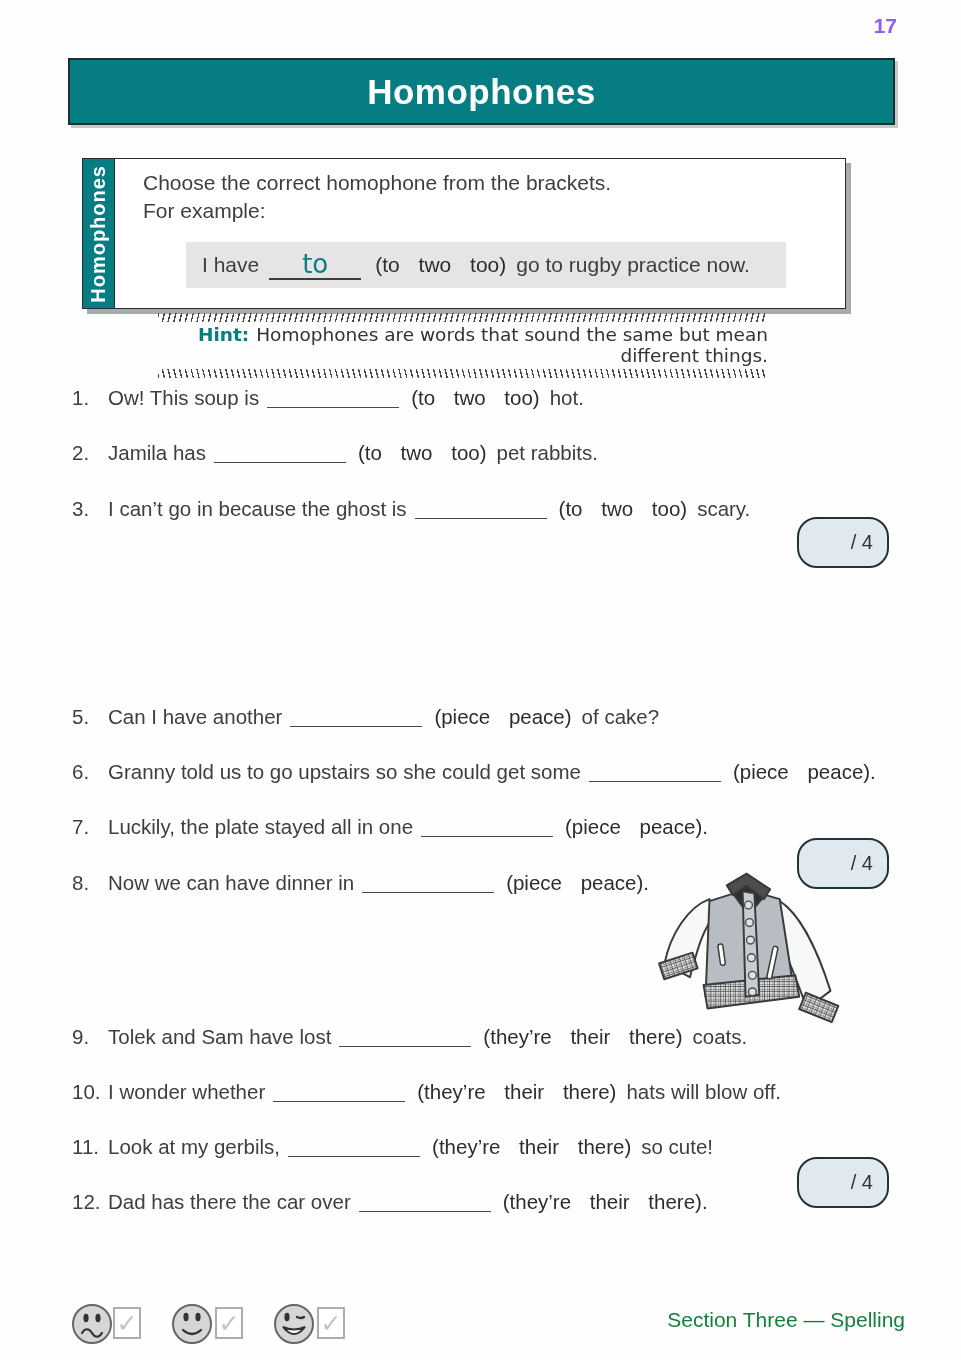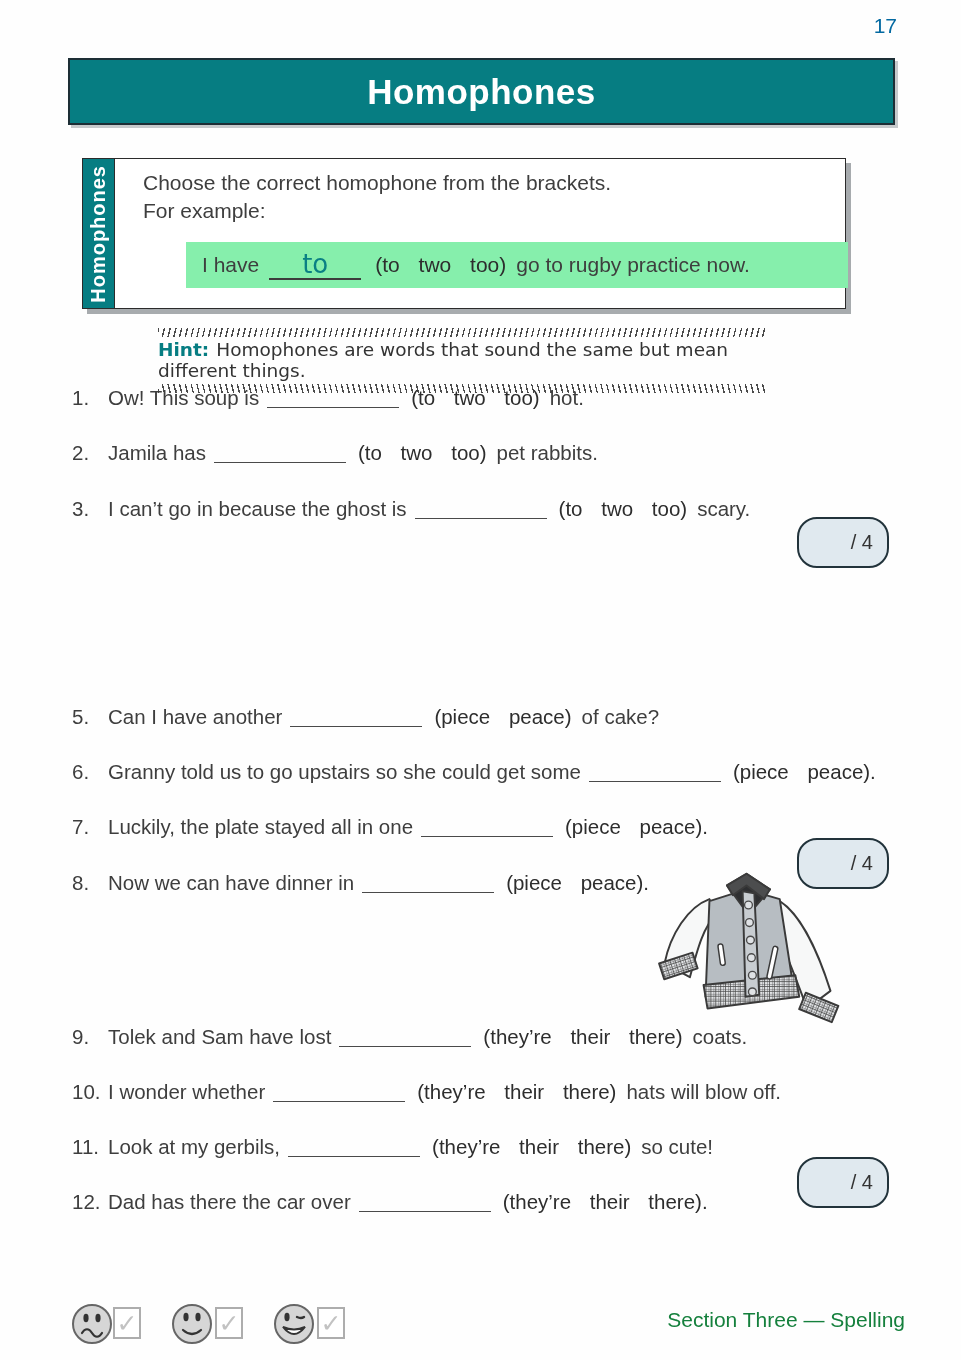--- a/index.html
+++ b/index.html
@@ -1,45 +1,45 @@
 <!DOCTYPE html>
 <html><head>
 <meta charset="utf-8">
 <style>
   html,body{margin:0;padding:0;background:#ffffff;}
   .page{position:relative;width:961px;height:1360px;background:#fefefe;overflow:hidden;
         font-family:"Liberation Sans",sans-serif;color:#3e3e3e;}
 
-  .page-number{position:absolute;top:14px;right:64px;font-size:21px;color:#0369a1;}
+  .page-number{position:absolute;top:14px;right:64px;font-size:21px;color:#8b5cf6;font-weight:bold;}
 
   
   .header-bar{position:absolute;left:68px;top:58px;width:823px;height:63px;
     background:#067d82;border:2px solid #1d2e35;box-shadow:3px 3px 0 #c6cacc;
     display:flex;align-items:center;justify-content:center;}
   .header-bar h1{margin:0;font-size:35px;font-weight:700;color:#ffffff;letter-spacing:.5px;}
 
   
   .example-box{position:absolute;left:82px;top:158px;width:762px;height:149px;
     background:#ffffff;border:1.6px solid #2b2b2b;box-shadow:5px 5px 0 #a7abae;}
   .example-tab{position:absolute;left:0;top:0;bottom:0;width:31px;background:#067d82;
     border-right:1.6px solid #2b2b2b;display:flex;align-items:center;justify-content:center;}
   .example-tab span{writing-mode:vertical-rl;transform:rotate(180deg);
     color:#fff;font-weight:700;font-size:20px;letter-spacing:1px;}
   .ex-line1{position:absolute;left:60px;top:12px;font-size:21px;}
   .ex-line2{position:absolute;left:60px;top:40px;font-size:21px;}
-  .ex-highlight{position:absolute;left:103px;top:83px;width:662px;height:46px;
-    background:#86efac;display:flex;align-items:center;padding-left:16px;
+  .ex-highlight{position:absolute;left:103px;top:83px;width:600px;height:46px;
+    background:#e5e5e5;display:flex;align-items:center;padding-left:16px;
     font-size:21px;box-sizing:border-box;}
   .ex-blank{display:inline-block;width:92px;border-bottom:2px solid #3c3c3c;
     text-align:center;color:#0a8084;font-size:26px;height:28px;line-height:28px;
     margin:0 14px 0 10px;font-family:"DejaVu Sans",sans-serif;}
   .opts{font-weight:400;color:#2d2d2d;word-spacing:13px;margin-right:10px;}
 
   
-  .hint{position:absolute;left:158px;top:328px;width:610px;text-align:left;}
+  .hint{position:absolute;left:158px;top:313px;width:610px;text-align:right;}
   .hatch{height:9px;background:repeating-linear-gradient(104deg,#4a4a4a 0 1.4px,transparent 1.4px 5.6px);}
   .hatch.bottom{background:repeating-linear-gradient(76deg,#4a4a4a 0 1.4px,transparent 1.4px 5.6px);}
   .hint-text{padding:2px 0 3px 0;font-size:18.5px;color:#333;font-family:"DejaVu Sans",sans-serif;}
   .hint-label{color:#067d82;font-weight:700;margin-right:7px;}
 
   
   .q{position:absolute;left:72px;width:870px;font-size:20.5px;white-space:nowrap;color:#3e3e3e;}
   .qnum{display:inline-block;width:36px;}
   .blank{display:inline-block;width:132px;border-bottom:1.6px solid #4a4a4a;
     height:20px;vertical-align:-3px;margin:0 12px 0 8px;}

